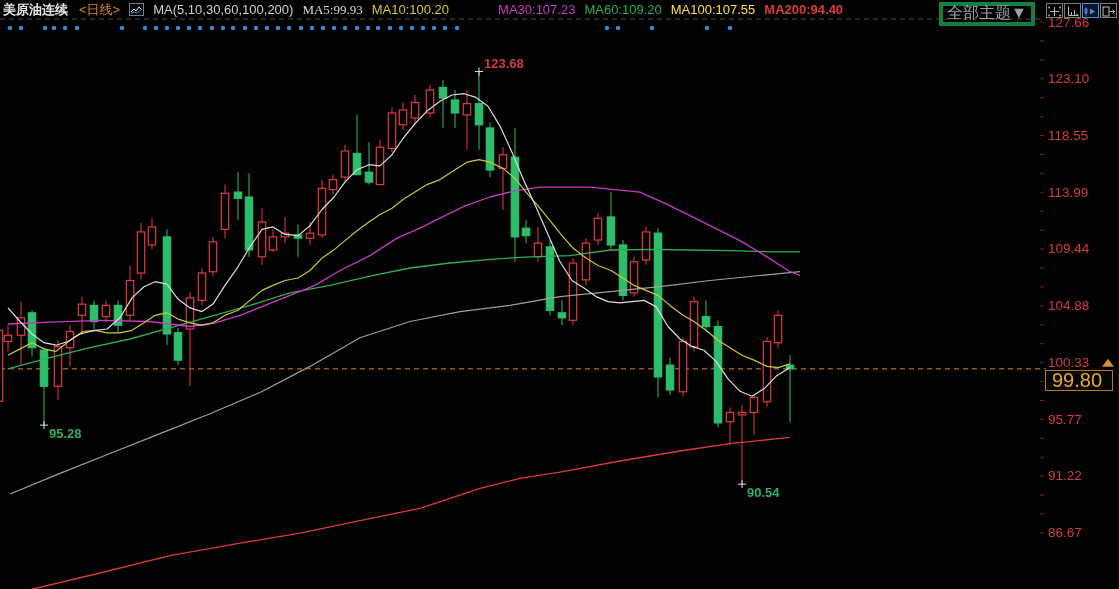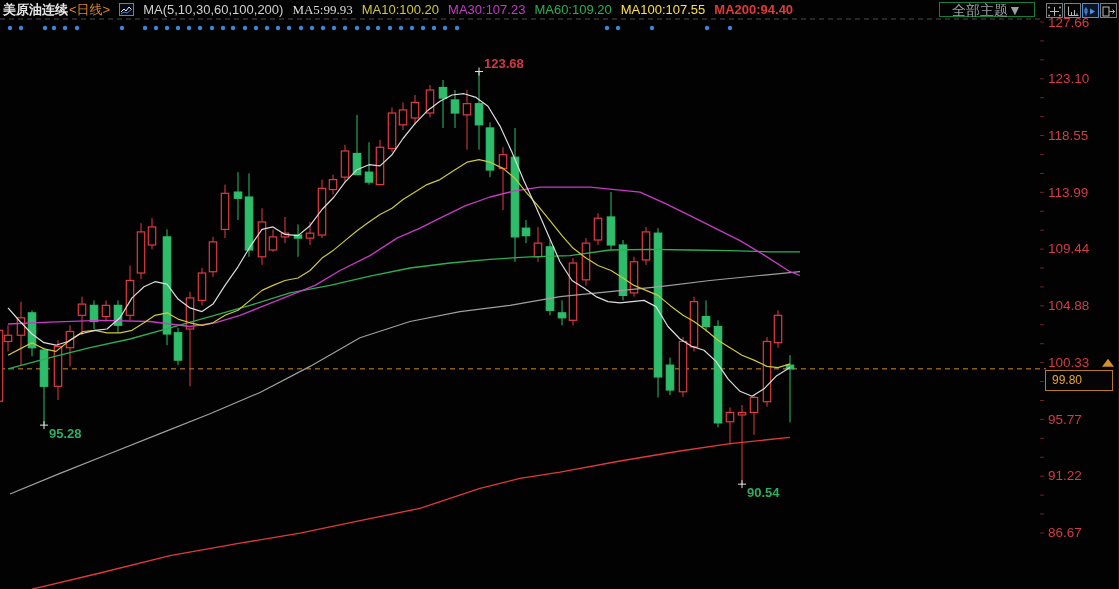--- a/index.html
+++ b/index.html
@@ -5,50 +5,50 @@
   html,body{margin:0;padding:0;background:#000;}
   .stage{position:relative;width:1119px;height:589px;background:#020202;overflow:hidden;
          font-family:"Liberation Sans","DejaVu Sans",sans-serif;}
   .topbar{position:absolute;left:3px;top:1px;height:17px;display:flex;align-items:center;
           gap:9px;font-size:13px;white-space:nowrap;z-index:5;}
   .sym{color:#e8e8e8;font-weight:bold;}
   .period{color:#d8872a;}
   .ma-group{color:#cfcfcf;text-align:center;}
   .mini-icon{display:inline-block;width:15px;height:13px;border:1px solid #7d7d7d;
              box-sizing:border-box;background:#0a0a14;}
-  .theme-btn{position:absolute;left:939px;top:2px;width:96px;height:15px;border:1px solid #15803d;
-             color:#9aa0a6;font-size:14px;text-align:center;line-height:14px;background:transparent;
+  .theme-btn{position:absolute;left:939px;top:2px;width:96px;height:24px;border:4px solid #15803d;
+             color:#9aa0a6;font-size:16px;text-align:center;line-height:14px;background:transparent;
              box-sizing:border-box;z-index:6;cursor:pointer;}
   .iconbox{position:absolute;top:3px;width:17px;height:15px;border:1px solid #7a7d82;
            box-sizing:border-box;z-index:6;background:#050505;cursor:pointer;}
   .iconbox.active{border-color:#4a8fe0;background:#0a1626;}
   .badge{position:absolute;left:1045px;width:68px;height:21px;border:1px solid #b97a1e;
-         color:#e8a82c;font-size:12px;line-height:19px;padding-left:6px;box-sizing:border-box;
+         color:#e8a82c;font-size:20px;line-height:19px;padding-left:6px;box-sizing:border-box;
          background:#050505;z-index:6;}
   svg.chart{position:absolute;left:0;top:0;z-index:1;}
   .edge{position:absolute;right:0;top:0;width:1px;height:589px;background:#151515;z-index:2;}
 </style>
 </head>
 <body>
 
 <div class="stage">
 
   <div class="topbar">
-    <span style="display:flex;gap:1px;">
+    <span style="display:flex;gap:11px;">
       <span class="sym">美原油连续</span>
       <span class="period">&lt;日线&gt;</span>
     </span>
     <span class="mini-icon"><svg width="13" height="11" viewBox="0 0 13 11">
           <polyline points="1,7 4,4 6,6 9,2 12,5" fill="none" stroke="#e8e8e8" stroke-width="1"></polyline>
           <polyline points="1,9 4,7 7,8 12,4" fill="none" stroke="#3a87d8" stroke-width="1"></polyline>
         </svg></span>
     <span class="ma-group">MA(5,10,30,60,100,200)</span>
     <span style="color: rgb(220, 220, 220); font-family: Liberation Serif, serif;">MA5:99.93</span>
     <span style="color: rgb(207, 199, 61);">MA10:100.20</span>
-    <span style="color: rgb(199, 59, 199);">MA30:107.23</span>
+    <span style="color: rgb(199, 59, 199); margin-left: 40px;">MA30:107.23</span>
     <span style="color: rgb(47, 174, 83);">MA60:109.20</span>
     <span style="color: #fde047;">MA100:107.55</span>
     <span style="color: rgb(221, 59, 59); font-weight: bold;">MA200:94.40</span>
   </div>
 
   <div class="theme-btn">全部主题▼</div>
 
   <div class="iconbox" style="left:1046px;">
     <svg width="15" height="13" viewBox="0 0 15 13">
         <path d="M7.5 2v9M3 6.5h9" stroke="#b8b8b8" stroke-width="1" fill="none"></path>

